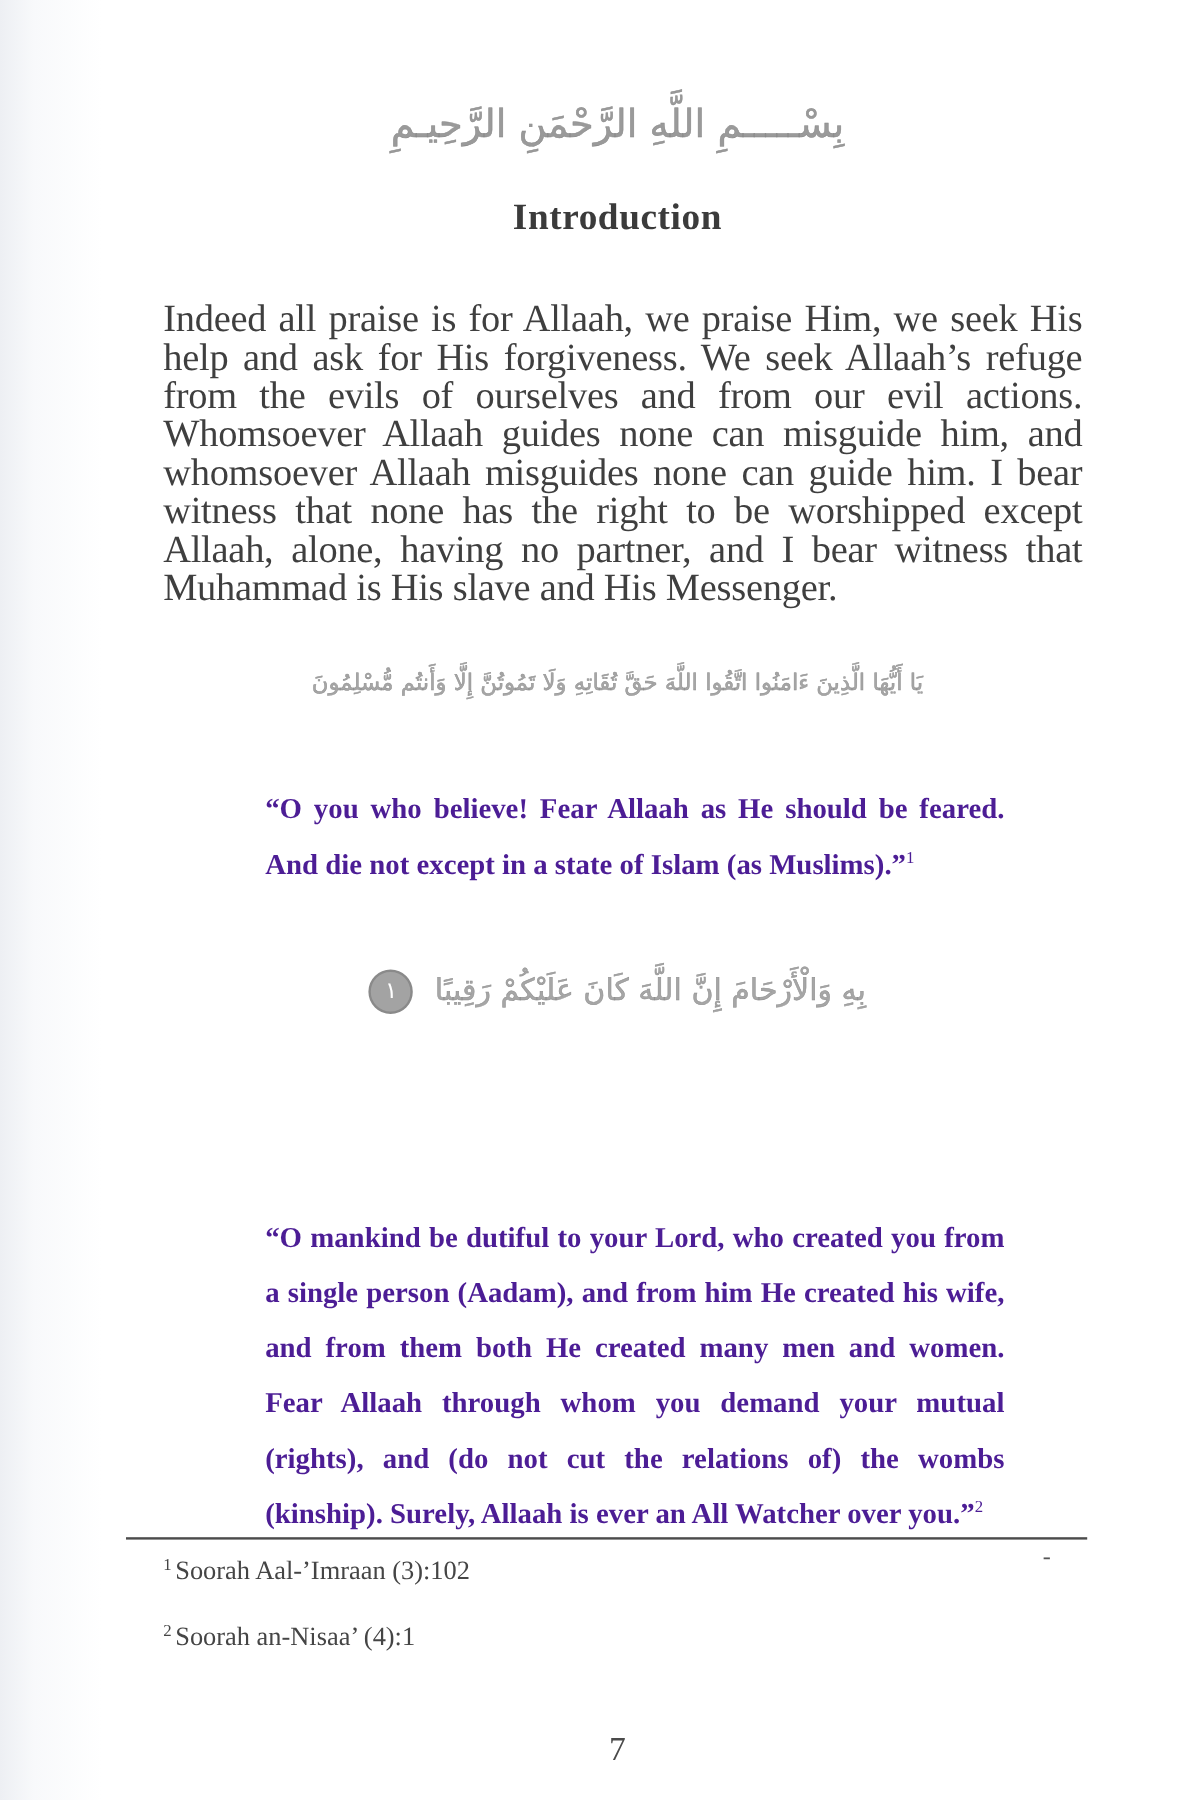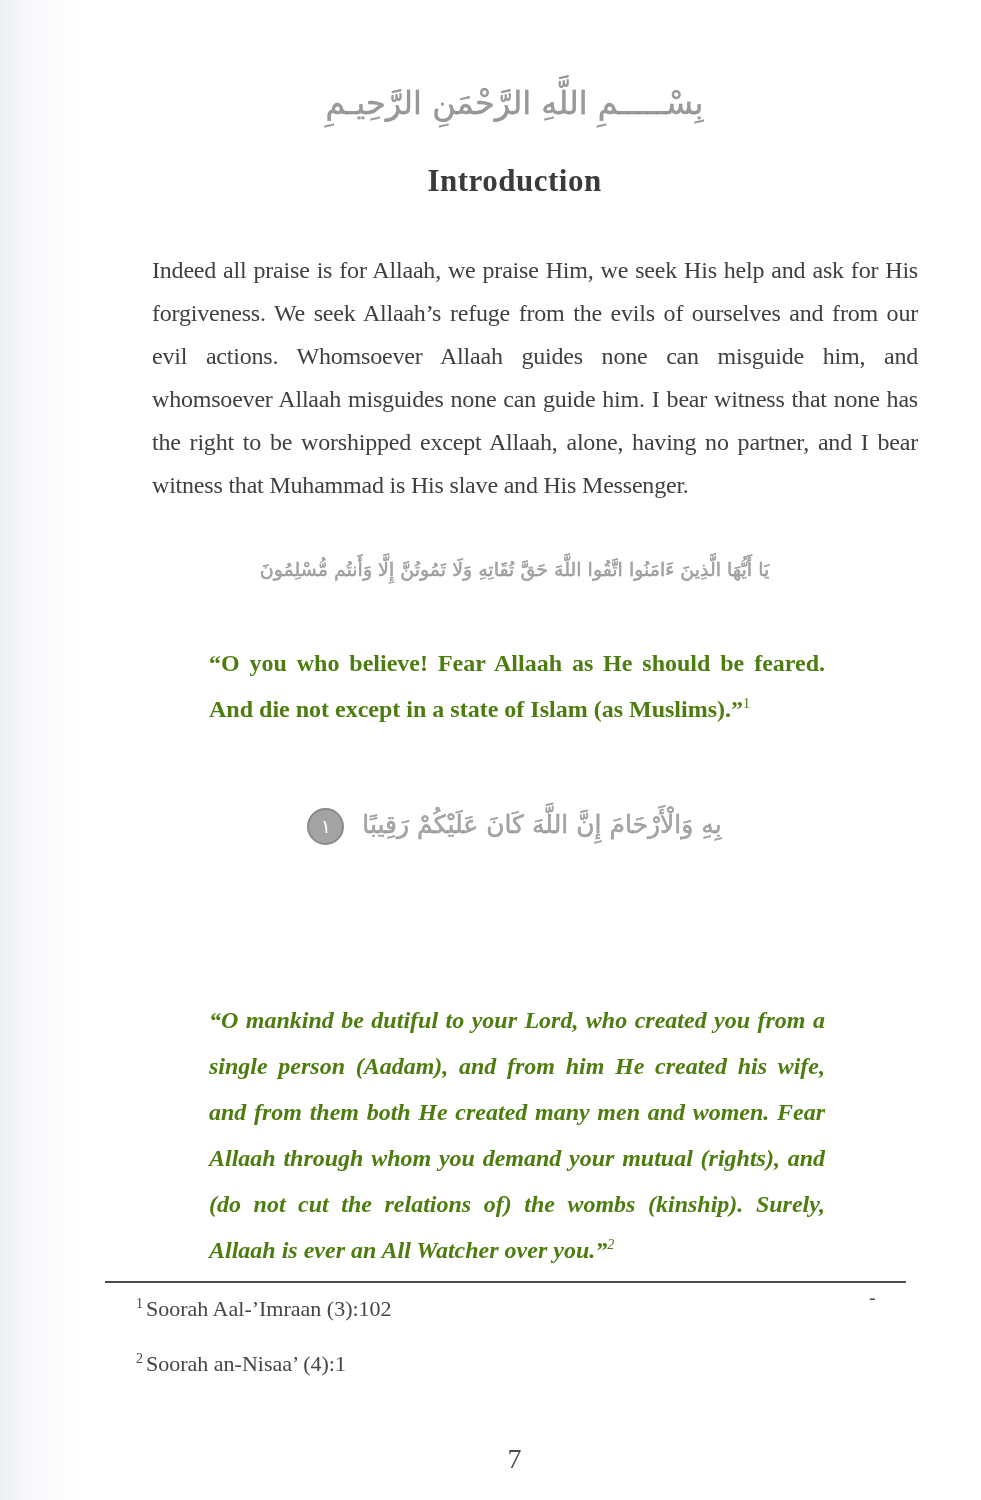--- a/index.html
+++ b/index.html
@@ -28,23 +28,23 @@
     top: 163px; left: 0; width: 100%;
     text-align: center;
     font-size: 31px;
     font-weight: bold;
     color: #3b3b3b;
     letter-spacing: 0.5px;
     margin: 0;
   }
 
   .intro-paragraph {
-    top: 249px; left: 128px; width: 766px;
-    font-size: 24px;
-    line-height: 43px;
+    top: 249px; left: 112px; width: 766px;
+    font-size: 32px;
+    line-height: 32px;
     text-align: justify;
     letter-spacing: -0.2px;
     margin: 0;
     color: #3f3f3f;
   }
 
   .arabic-verse {
     left: 0; width: 100%;
     text-align: center;
     font-family: "DejaVu Sans", sans-serif;
@@ -70,25 +70,25 @@
     vertical-align: middle;
     margin-right: 10px;
   }
 
   .translation-quote {
     left: 185px; width: 616px;
     font-size: 24px;
     font-weight: bold;
     line-height: 46px;
     text-align: justify;
-    margin: 0;
-    color: #4d7c0f;
+    margin: 12px;
+    color: #4c1d95;
   }
   .quote-1 { top: 640px; }
-  .quote-2 { top: 997px; font-style: italic; }
+  .quote-2 { top: 997px; }
   .translation-quote sup {
     font-size: 14px;
     font-weight: normal;
     line-height: 0;
   }
 
   .footnote-divider {
     top: 1281px; left: 105px; width: 777px;
     border: none;
     border-top: 2px solid #4b4b4b;

